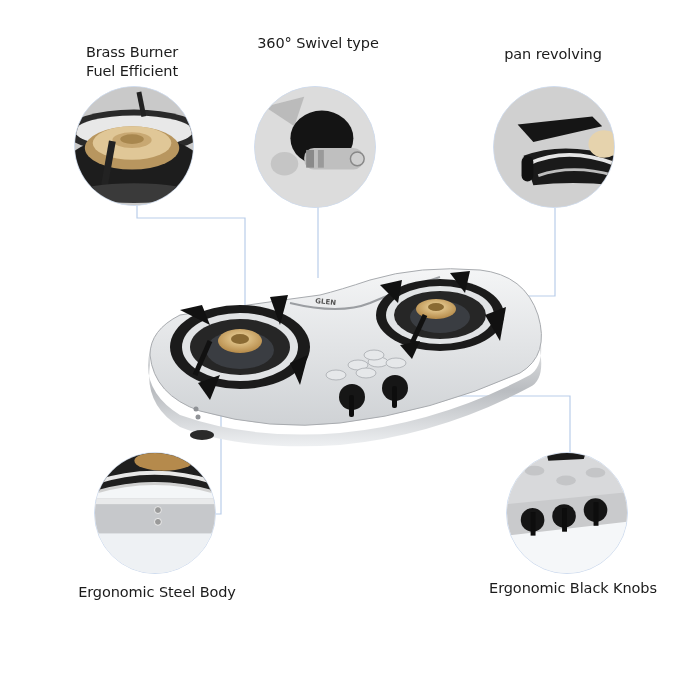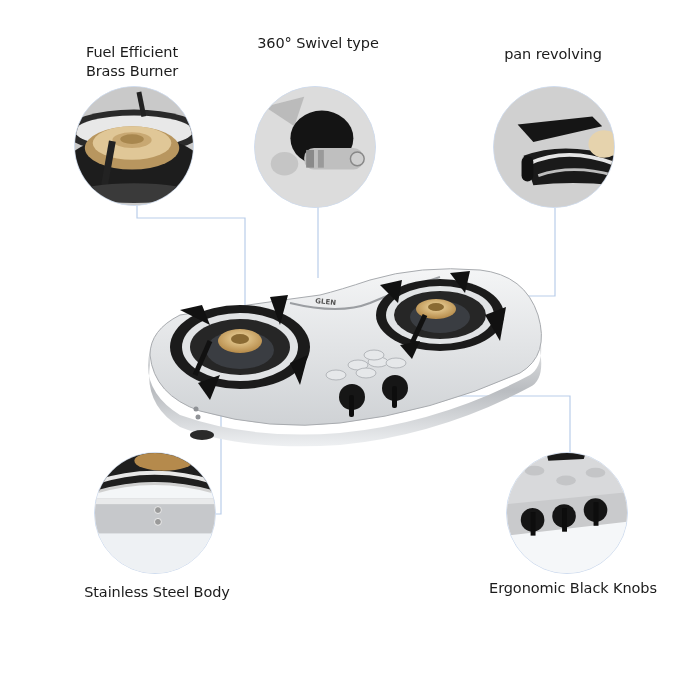--- a/index.html
+++ b/index.html
@@ -8,31 +8,31 @@
   .label { position:absolute; font-size:14.5px; line-height:19px; text-align:center; color:#1b1b1b; letter-spacing:-0.1px; }
   .circle { position:absolute; border-radius:50%; overflow:hidden; border:1.5px solid #cfdcef; background:#d9d9d9; }
   .circle svg { width:100%; height:100%; display:block; }
   .leaders { position:absolute; left:0; top:0; width:700px; height:700px; pointer-events:none; }
   .stove { position:absolute; left:140px; top:255px; width:420px; height:195px; }
 </style>
 </head>
 <body>
 
 <div class="label" style="left:72px; top:43px; width:120px;">
+  <div>Brass Burner</div>
   <div>Fuel Efficient</div>
-  <div>Brass Burner</div>
 </div>
 <div class="label" style="left:228px; top:34px; width:180px;">
   <div>360° Swivel type</div>
 </div>
 <div class="label" style="left:478px; top:45px; width:150px;">
   <div>pan revolving</div>
 </div>
 <div class="label" style="left:72px; top:583px; width:170px;">
-  <div>Stainless Steel Body</div>
+  <div>Ergonomic Steel Body</div>
 </div>
 <div class="label" style="left:478px; top:579px; width:190px;">
   <div>Ergonomic Black Knobs</div>
 </div>
 
 <svg class="leaders" viewBox="0 0 700 700">
   <g fill="none" stroke="#b9cdea" stroke-width="1.2">
 
     <polyline points="137,205 137,218 245,218 245,330"></polyline>
 

